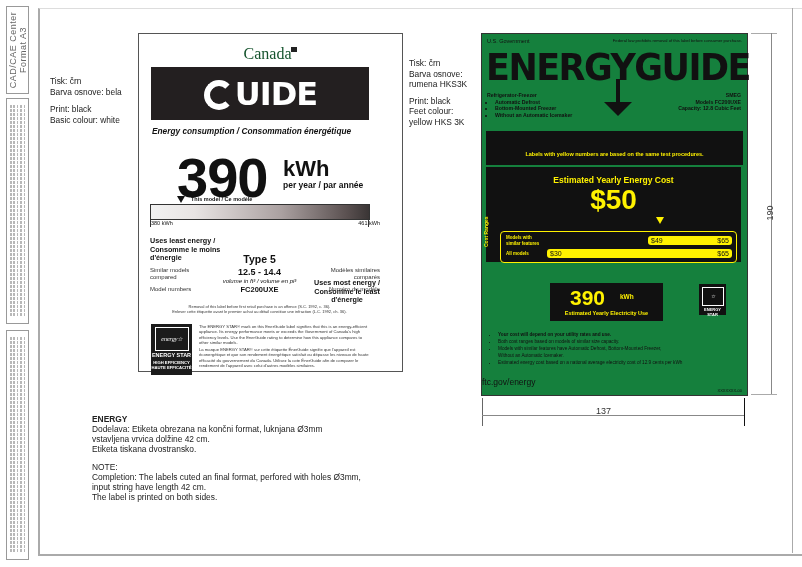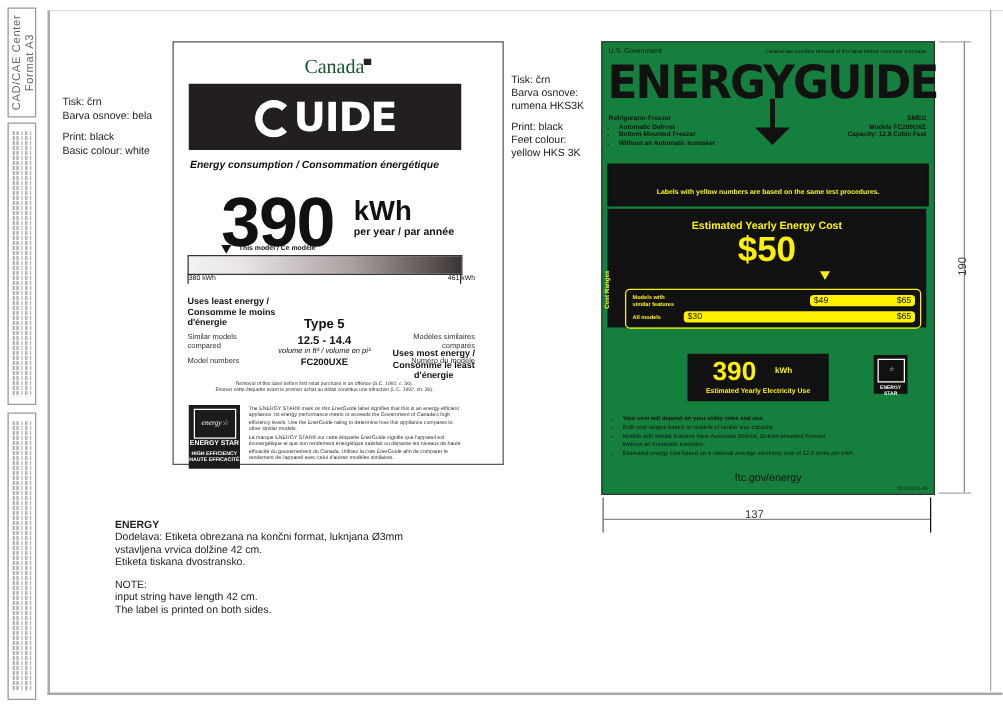--- a/index.html
+++ b/index.html
@@ -92,21 +92,21 @@
   .elec { position:absolute; left:68px; top:249px; width:113px; height:38px; background:#111; }
   .elec .num { position:absolute; left:20px; top:3px; color:#fff200; font-weight:bold; font-size:21px; }
   .elec .unit { position:absolute; left:70px; top:10px; color:#fff200; font-weight:bold; font-size:6.5px; }
   .elec .lbl { position:absolute; left:0; width:100%; top:27px; text-align:center; color:#fff200; font-weight:bold; font-size:5.5px; }
   .es-small { position:absolute; left:217px; top:250px; width:27px; height:31px; background:#111; color:#fff; }
   .es-small .s { position:absolute; left:3px; top:3px; width:20px; height:17px; border:1px solid #fff; font-size:5px; font-style:italic; text-align:center; line-height:17px; font-family:"Liberation Serif", serif; }
   .es-small .t { position:absolute; left:0; width:100%; top:23px; text-align:center; font-size:4px; font-weight:bold; }
   .bullets { position:absolute; left:8px; top:298px; font-size:4.7px; line-height:6.9px; }
   .bullets ul { margin:0; padding-left:8px; }
   .bullets li.b { font-weight:bold; }
-  .ftc { position:absolute; left:0; width:100%; top:343px; text-align:center; font-size:8.5px; }
+  .ftc { position:absolute; left:0; width:100%; top:343px; font-size:8.5px; }
   .code { position:absolute; right:5px; top:354px; font-size:4px; }
 
   
   .dim-h { left:482px; top:415px; width:262px; height:1px; background:#888; }
   .dim-h-l { left:482px; top:398px; width:1px; height:28px; background:#666; }
   .dim-h-r { left:744px; top:398px; width:1px; height:28px; background:#111; }
   .dim-h-txt { left:596px; top:406px; font-size:9px; color:#333; }
   .dim-v { left:771px; top:33px; width:1px; height:361px; background:#888; }
   .dim-v-t { left:751px; top:33px; width:26px; height:1px; background:#aaa; }
   .dim-v-b { left:751px; top:394px; width:26px; height:1px; background:#aaa; }
@@ -294,15 +294,16 @@
 <div class="abs dim-v"></div>
 <div class="abs dim-v-txt">190</div>
 
 <div class="abs note" style="left:92px; top:414px; font-size:8.4px; line-height:10px;">
   <div style="font-weight:bold">ENERGY</div>
   <div>Dodelava: Etiketa obrezana na končni format, luknjana Ø3mm</div>
   <div>vstavljena vrvica dolžine 42 cm.</div>
   <div>Etiketa tiskana dvostransko.</div>
   <div style="height:8px"></div>
   <div>NOTE:</div>
+  <div>Completion: The labels cuted an final format, perfored with holes Ø3mm,</div>
   <div>input string have length 42 cm.</div>
   <div>The label is printed on both sides.</div>
 </div>
 
 </body></html>

